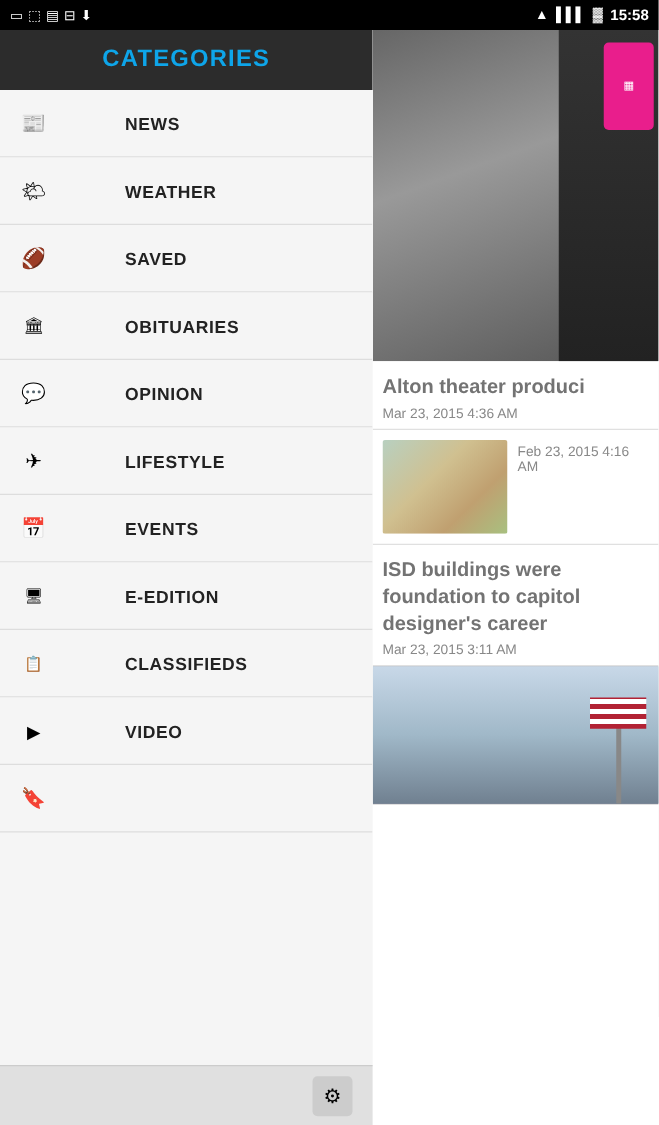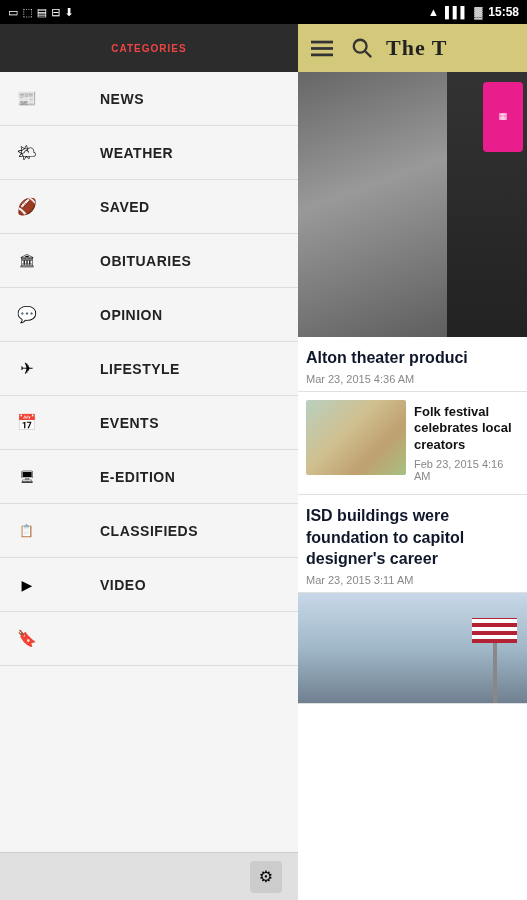--- a/index.html
+++ b/index.html
@@ -62,22 +62,22 @@
     }
 
     .sidebar-header {
       background: #2c2c2c;
       height: 48px;
       display: flex;
       align-items: center;
       justify-content: center;
     }
     .sidebar-header-title {
-      color: #ef4444;
-      font-size: 10px;
+      color: #0ea5e9;
+      font-size: 19px;
       font-weight: bold;
       letter-spacing: 1px;
     }
 
     .sidebar-nav {
       flex: 1;
       overflow: hidden;
     }
 
     .nav-item {
@@ -250,21 +250,21 @@
       color: #888;
     }
 
     .article-text-only {
       padding: 10px 8px 6px 8px;
     }
 
     .article-title-large {
       font-size: 16px;
       font-weight: bold;
-      color: #0f172a;
+      color: #737373;
       line-height: 1.35;
       margin-bottom: 4px;
     }
 
     .article-full-item {
       border-bottom: 1px solid #e0e0e0;
     }
 
     
     .article-bottom-image {
@@ -390,36 +390,20 @@
 
     <div class="sidebar-footer">
       <div class="gear-btn">
         <span style="font-size:16px">⚙</span>
       </div>
     </div>
   </div>
 
   <div class="content-panel">
 
-    <div class="content-topbar">
-      <div class="topbar-icon">
-        <svg viewBox="0 0 24 24" fill="#333">
-          <rect y="4" width="24" height="3"></rect>
-          <rect y="11" width="24" height="3"></rect>
-          <rect y="18" width="24" height="3"></rect>
-        </svg>
-      </div>
-      <div class="topbar-icon">
-        <svg viewBox="0 0 24 24" fill="none" stroke="#333" stroke-width="2.5">
-          <circle cx="10" cy="10" r="7"></circle>
-          <line x1="15.5" y1="15.5" x2="22" y2="22"></line>
-        </svg>
-      </div>
-      <span class="topbar-title">The T</span>
-    </div>
 
     <div class="article-list">
 
       <div class="article-image-block">
         <div class="article-image-placeholder">
 
           <div class="dark-figure"></div>
 
           <div class="pink-item">
             <span style="color:#fff;font-size:9px;text-align:center;line-height:1.1">▦</span>
@@ -434,21 +418,20 @@
         </div>
       </div>
 
       <div class="article-full-item">
         <div class="article-with-image">
           <div class="article-thumb">
             <div class="article-thumb-img" style="background: linear-gradient(135deg, #b8d0c0 0%, #d0c090 40%, #c0a070 70%, #a8c080 100%);">
             </div>
           </div>
           <div class="article-text-block">
-            <div class="article-title">Folk festival celebrates local creators</div>
             <div class="article-date">Feb 23, 2015 4:16 AM</div>
           </div>
         </div>
       </div>
 
       <div class="article-full-item">
         <div class="article-text-only">
           <div class="article-title-large">ISD buildings were foundation to capitol designer's career</div>
           <div class="article-date">Mar 23, 2015 3:11 AM</div>
         </div>

